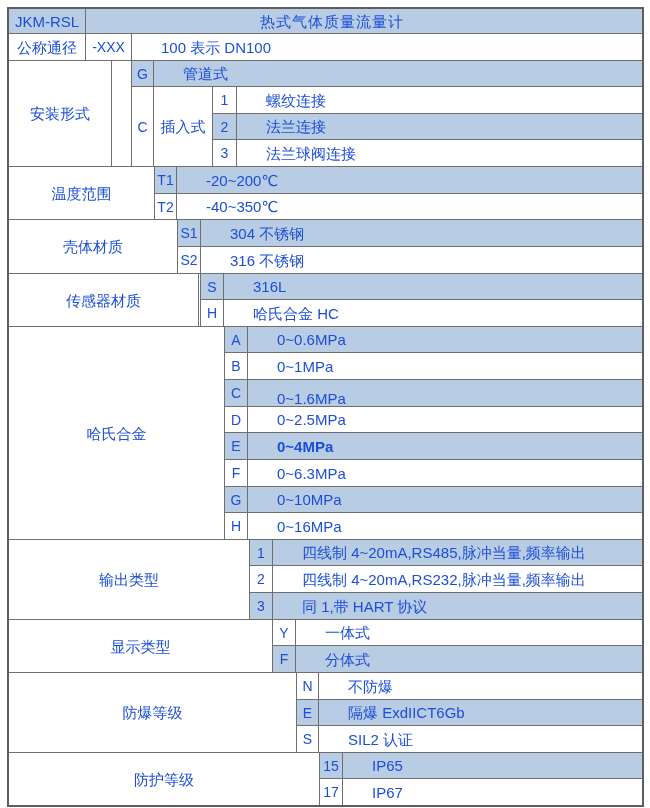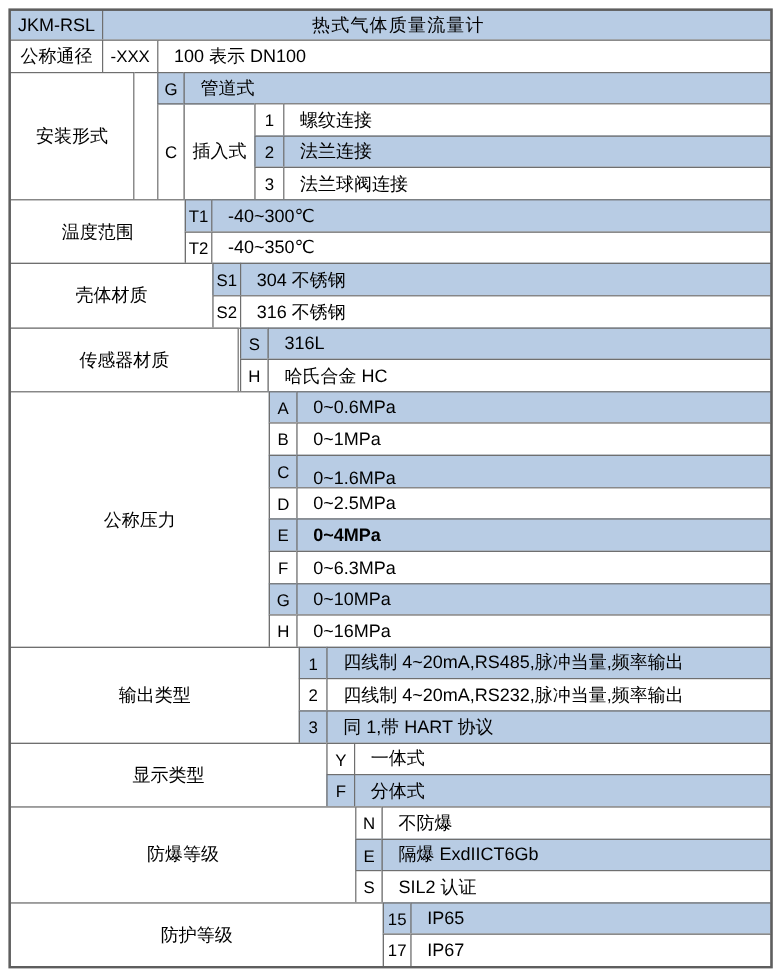--- a/index.html
+++ b/index.html
@@ -1,22 +1,22 @@
 <!DOCTYPE html>
 <html><head>
 <meta charset="utf-8">
 <style>
   html,body{margin:0;padding:0;background:#ffffff;}
   #screen{position:relative;width:650px;height:808px;background:#ffffff;overflow:hidden;
-          font-family:"Liberation Sans","DejaVu Sans",sans-serif;color:#000000;}
+          font-family:"Liberation Sans","DejaVu Sans",sans-serif;color:#1d4ed8;}
   .cell{position:absolute;box-sizing:border-box;border:1px solid #6f6f6f;background:#ffffff;
         display:flex;align-items:center;font-size:15px;line-height:1;white-space:nowrap;overflow:hidden;}
   .cell.hl{background:#b8cce4;}
   .cell.center{justify-content:center;}
-  .cell.value{padding-left:13px;text-align:center;}
+  .cell.value{padding-left:29px;text-align:center;}
   .cell.code{font-size:14px;justify-content:center;}
   .cell.title{justify-content:center;padding-right:64px;letter-spacing:1px;}
   .frame{position:absolute;box-sizing:border-box;border:2px solid #5e5e5e;pointer-events:none;}
 </style>
 </head>
 <body>
 
 <div id="screen">
     <div class="cell hl center" style="left: 8px; top: 8px; width: 78px; height: 26px;">JKM-RSL</div>
     <div class="cell center" style="left: 8px; top: 33px; width: 78px; height: 28px;">公称通径</div>
@@ -29,34 +29,34 @@
     <div class="cell code hl" style="left: 131px; top: 60px; width: 23px; height: 27px;">G</div>
     <div class="cell value hl" style="left: 153px; top: 60px; width: 490px; height: 27px;">管道式</div>
     <div class="cell code" style="left: 212px; top: 86px; width: 25px; height: 28px;">1</div>
     <div class="cell value" style="left: 236px; top: 86px; width: 407px; height: 28px;">螺纹连接</div>
     <div class="cell code hl" style="left: 212px; top: 113px; width: 25px; height: 27px;">2</div>
     <div class="cell value hl" style="left: 236px; top: 113px; width: 407px; height: 27px;">法兰连接</div>
     <div class="cell code" style="left: 212px; top: 139px; width: 25px; height: 28px;">3</div>
     <div class="cell value" style="left: 236px; top: 139px; width: 407px; height: 28px;">法兰球阀连接</div>
     <div class="cell center" style="left: 8px; top: 166px; width: 147px; height: 54px;">温度范围</div>
     <div class="cell code hl" style="left: 154px; top: 166px; width: 23px; height: 28px;">T1</div>
-    <div class="cell value hl" style="left: 176px; top: 166px; width: 467px; height: 28px;">-40~300℃</div>
+    <div class="cell value hl" style="left: 176px; top: 166px; width: 467px; height: 28px;">-20~200℃</div>
     <div class="cell code" style="left: 154px; top: 193px; width: 23px; height: 27px;">T2</div>
     <div class="cell value" style="left: 176px; top: 193px; width: 467px; height: 27px;">-40~350℃</div>
     <div class="cell center" style="left: 8px; top: 219px; width: 170px; height: 55px;">壳体材质</div>
     <div class="cell code hl" style="left: 177px; top: 219px; width: 24px; height: 28px;">S1</div>
     <div class="cell value hl" style="left: 200px; top: 219px; width: 443px; height: 28px;">304 不锈钢</div>
     <div class="cell code" style="left: 177px; top: 246px; width: 24px; height: 28px;">S2</div>
     <div class="cell value" style="left: 200px; top: 246px; width: 443px; height: 28px;">316 不锈钢</div>
     <div class="cell center" style="left: 8px; top: 273px; width: 191px; height: 54px;">传感器材质</div>
     <div class="cell code hl" style="left: 200px; top: 273px; width: 24px; height: 27px;">S</div>
     <div class="cell value hl" style="left: 223px; top: 273px; width: 420px; height: 27px;">316L</div>
     <div class="cell code" style="left: 200px; top: 299px; width: 24px; height: 28px;">H</div>
     <div class="cell value" style="left: 223px; top: 299px; width: 420px; height: 28px;">哈氏合金 HC</div>
-    <div class="cell center" style="left: 8px; top: 326px; width: 217px; height: 214px;">公称压力</div>
+    <div class="cell center" style="left: 8px; top: 326px; width: 217px; height: 214px;">哈氏合金</div>
     <div class="cell code hl" style="left: 224px; top: 326px; width: 24px; height: 27px;">A</div>
     <div class="cell value hl" style="left: 247px; top: 326px; width: 396px; height: 27px;">0~0.6MPa</div>
     <div class="cell code" style="left: 224px; top: 352px; width: 24px; height: 28px;">B</div>
     <div class="cell value" style="left: 247px; top: 352px; width: 396px; height: 28px;">0~1MPa</div>
     <div class="cell code hl" style="left: 224px; top: 379px; width: 24px; height: 28px;">C</div>
     <div class="cell value hl" style="left: 247px; top: 379px; width: 396px; height: 38px;">0~1.6MPa</div>
     <div class="cell code" style="left: 224px; top: 406px; width: 24px; height: 27px;">D</div>
     <div class="cell value" style="left: 247px; top: 406px; width: 396px; height: 27px;">0~2.5MPa</div>
     <div class="cell code hl" style="left: 224px; top: 432px; width: 24px; height: 28px;">E</div>
     <div class="cell value hl" style="left: 247px; top: 432px; width: 396px; height: 28px; font-weight: bold;">0~4MPa</div>

